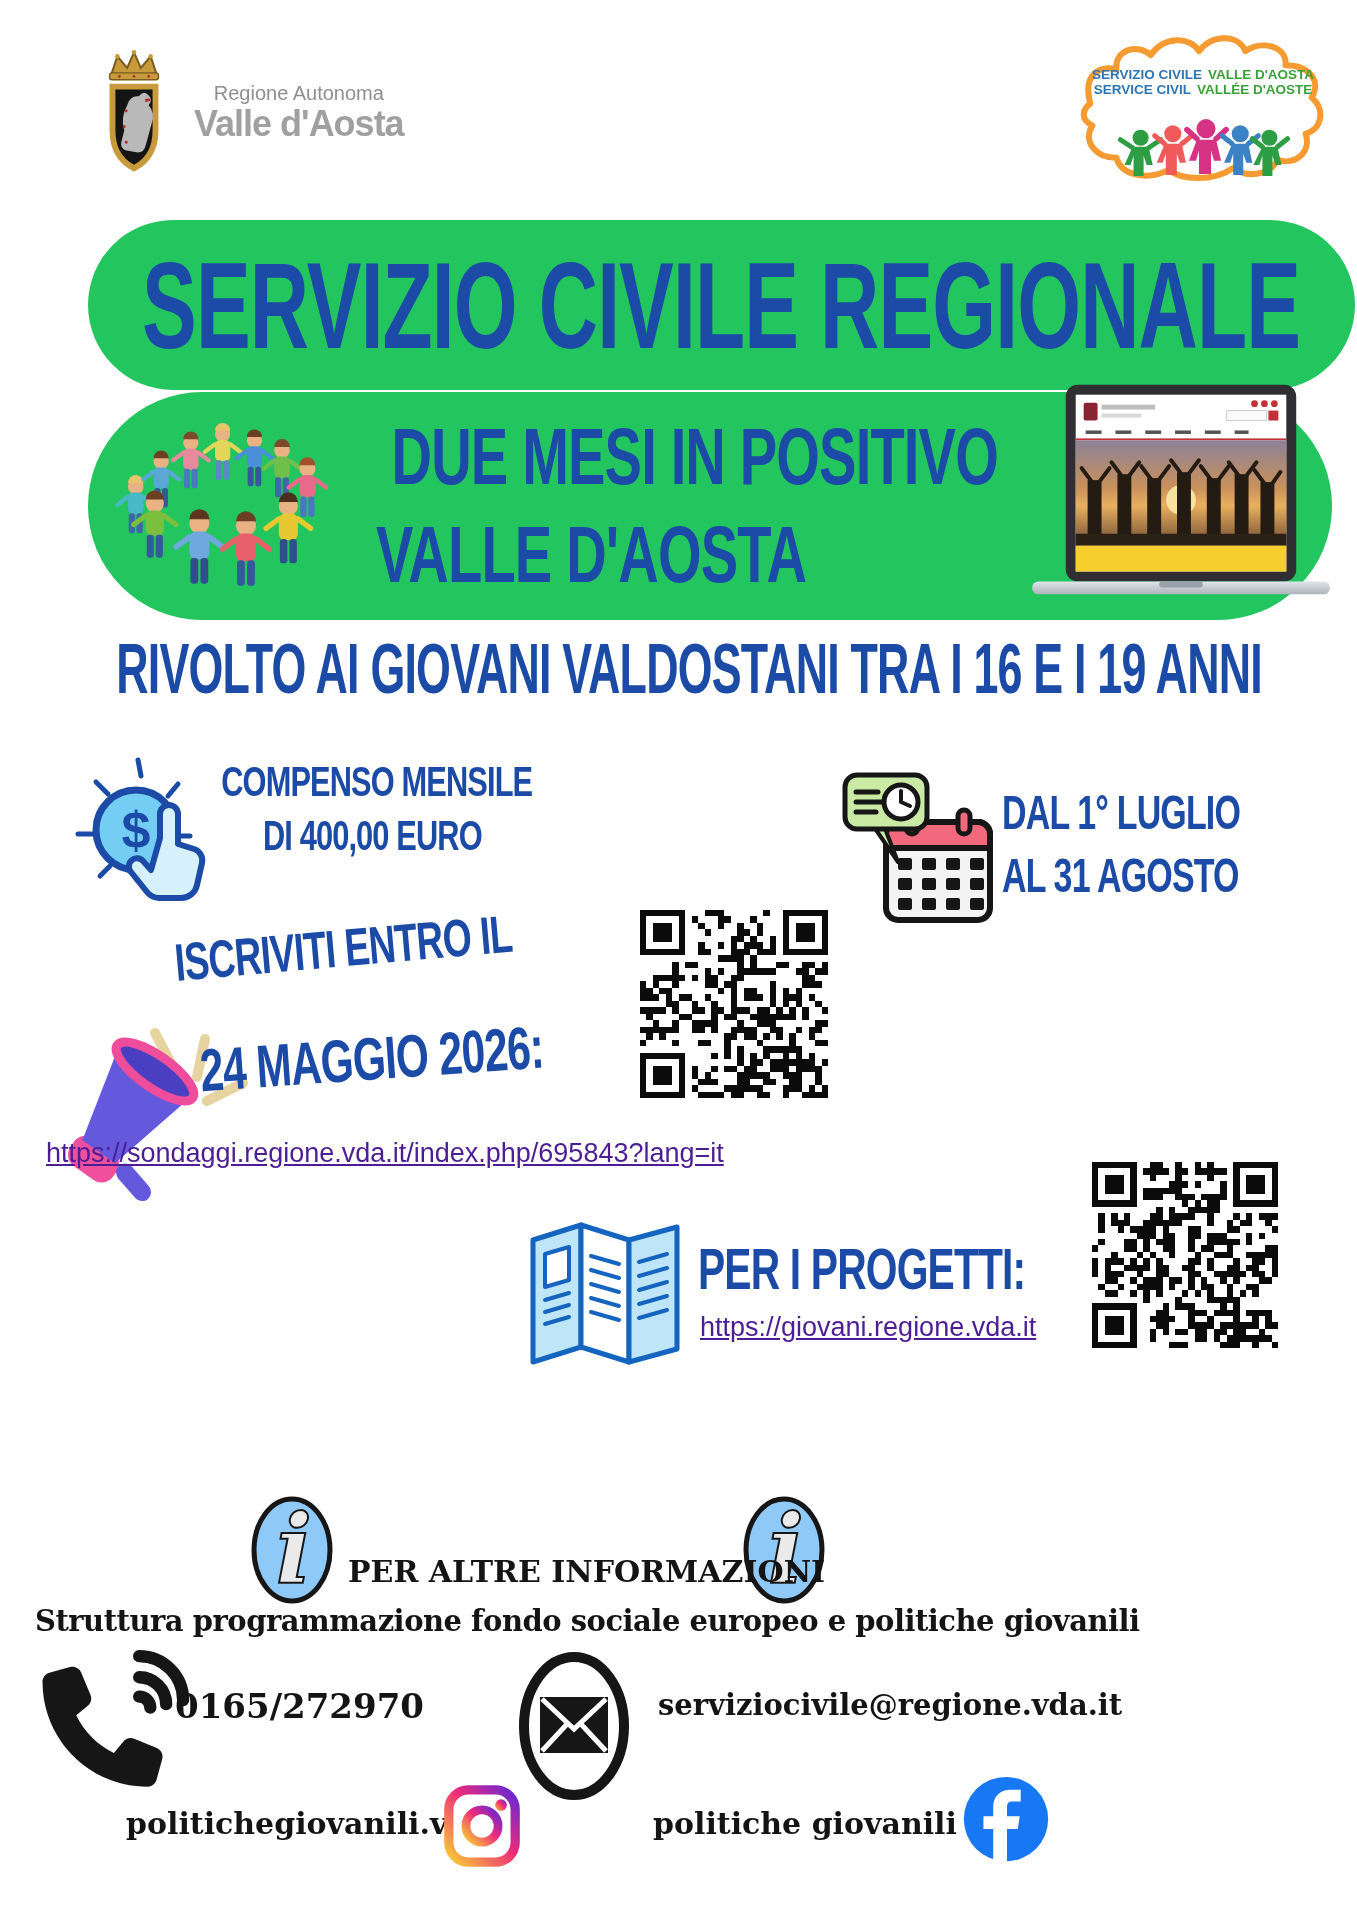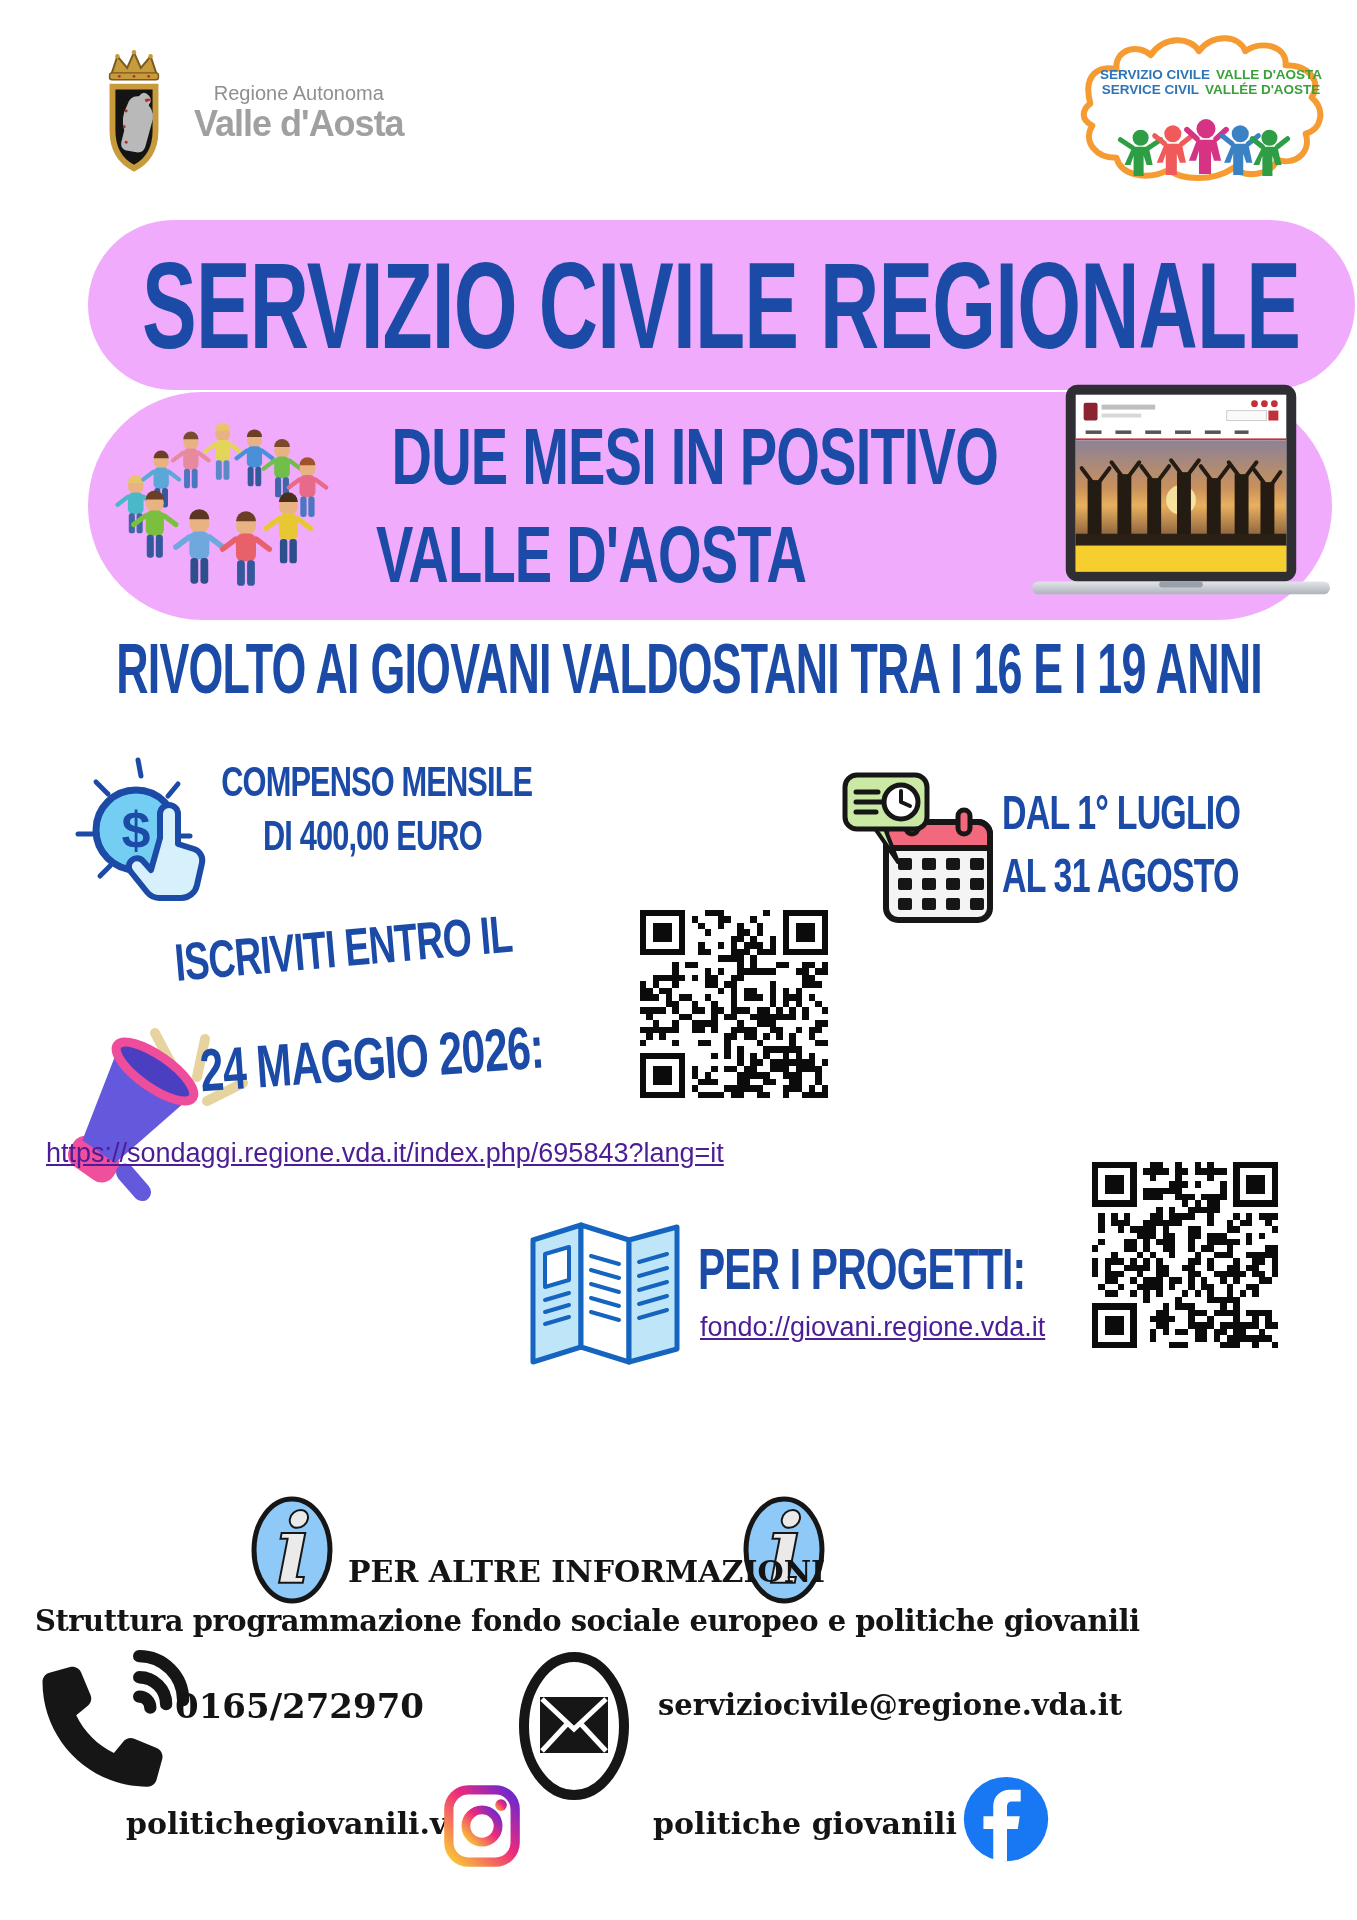--- a/index.html
+++ b/index.html
@@ -5,21 +5,21 @@
   html,body{margin:0;padding:0;background:#777;}
   .poster{position:relative;width:1357px;height:1920px;background:#fff;overflow:hidden;
           font-family:"Liberation Sans",sans-serif;margin:0 auto;}
   .abs{position:absolute;}
   .blue{color:#1B4BA6;}
   .cond{display:inline-block;font-weight:800;white-space:nowrap;transform-origin:center;letter-spacing:-1px;}
   .condL{display:inline-block;font-weight:800;white-space:nowrap;transform-origin:left center;letter-spacing:-1px;}
   .centerrow{display:flex;justify-content:center;width:100%;margin-left:11px;}
   .linkurl{color:#4c1d95;text-decoration:underline;font-size:27px;white-space:nowrap;cursor:pointer;}
   .serifb{font-family:"DejaVu Serif","Liberation Serif",serif;font-weight:700;color:#141414;white-space:nowrap;}
-  .banner{background:#f0abfc;}
+  .banner{background:#22c55e;}
   .qr{background:#fff;}
   .hdr-small{font-size:20px;color:#8F8F8F;line-height:1.15;}
   .hdr-big{font-size:36px;color:#A0A0A0;font-weight:700;letter-spacing:-1px;line-height:1.05;}
   .logo-line{display:flex;justify-content:center;gap:6px;font-weight:700;font-size:13.5px;white-space:nowrap;}
   .logo-blue{color:#2E75B6;} .logo-green{color:#3AA13A;}
   svg{display:block;}
 </style>
 </head>
 <body>
 
@@ -75,21 +75,21 @@
             <path d="M159 118 h16 l4 19 h-6 l-3 -9 v21 h-10 v-21 l-3 9 h-6 z"></path>
             <path d="M159 118 L149 110 M175 118 L185 110" stroke="#3B82C4" stroke-width="5" stroke-linecap="round"></path>
           </g>
         <g fill="#2E9E44">
             <circle cx="196" cy="112" r="8"></circle>
             <path d="M189 121 h15 l4 18 h-6 l-3 -9 v20 h-10 v-20 l-3 9 h-6 z"></path>
             <path d="M189 121 L179 113 M204 121 L214 113" stroke="#2E9E44" stroke-width="5" stroke-linecap="round"></path>
           </g>
       </g>
     </svg>
-    <div class="abs" style="left:8px;top:42px;width:100%;">
+    <div class="abs" style="left:0;top:42px;width:100%;">
       <div class="logo-line">
         <span class="logo-blue">SERVIZIO CIVILE</span>
         <span class="logo-green">VALLE D'AOSTA</span>
       </div>
       <div class="logo-line">
         <span class="logo-blue">SERVICE CIVIL</span>
         <span class="logo-green">VALLÉE D'AOSTE</span>
       </div>
     </div>
   </div>
@@ -373,21 +373,21 @@
           <path d="M114 72 L142 64"></path>
           <path d="M114 86 L142 78"></path>
           <path d="M114 100 L142 92"></path>
       </g>
     </svg>
   </span>
   <div class="abs" style="left:698px;top:1242px;">
     <span class="condL blue" style="font-size:48px;transform:scale(0.85,1.2);">PER I PROGETTI:</span>
   </div>
   <div class="abs" style="left:700px;top:1312px;">
-    <span class="linkurl">fondo://giovani.regione.vda.it</span>
+    <span class="linkurl">https://giovani.regione.vda.it</span>
   </div>
   <div class="abs qr" style="left:1092px;top:1162px;width:186px;height:186px;">
       <svg viewBox="0 0 29 29" shape-rendering="crispEdges" style="width: 100%; height: 100%;">
         <path d="M9 0h1v1h-1zM10 0h1v1h-1zM13 0h1v1h-1zM16 0h1v1h-1zM18 0h1v1h-1zM8 1h1v1h-1zM9 1h1v1h-1zM10 1h1v1h-1zM11 1h1v1h-1zM13 1h1v1h-1zM14 1h1v1h-1zM16 1h1v1h-1zM17 1h1v1h-1zM18 1h1v1h-1zM19 1h1v1h-1zM20 1h1v1h-1zM9 2h1v1h-1zM13 2h1v1h-1zM18 2h1v1h-1zM12 3h1v1h-1zM13 3h1v1h-1zM14 3h1v1h-1zM16 3h1v1h-1zM20 3h1v1h-1zM8 4h1v1h-1zM9 4h1v1h-1zM10 4h1v1h-1zM11 4h1v1h-1zM12 4h1v1h-1zM13 4h1v1h-1zM20 4h1v1h-1zM8 5h1v1h-1zM9 5h1v1h-1zM10 5h1v1h-1zM13 5h1v1h-1zM14 5h1v1h-1zM15 5h1v1h-1zM17 5h1v1h-1zM18 5h1v1h-1zM19 5h1v1h-1zM20 5h1v1h-1zM14 6h1v1h-1zM16 6h1v1h-1zM18 6h1v1h-1zM19 6h1v1h-1zM10 7h1v1h-1zM12 7h1v1h-1zM15 7h1v1h-1zM16 7h1v1h-1zM17 7h1v1h-1zM18 7h1v1h-1zM19 7h1v1h-1zM1 8h1v1h-1zM3 8h1v1h-1zM5 8h1v1h-1zM9 8h1v1h-1zM10 8h1v1h-1zM12 8h1v1h-1zM13 8h1v1h-1zM14 8h1v1h-1zM15 8h1v1h-1zM18 8h1v1h-1zM22 8h1v1h-1zM24 8h1v1h-1zM26 8h1v1h-1zM27 8h1v1h-1zM28 8h1v1h-1zM1 9h1v1h-1zM3 9h1v1h-1zM4 9h1v1h-1zM5 9h1v1h-1zM8 9h1v1h-1zM9 9h1v1h-1zM10 9h1v1h-1zM11 9h1v1h-1zM12 9h1v1h-1zM13 9h1v1h-1zM18 9h1v1h-1zM21 9h1v1h-1zM23 9h1v1h-1zM24 9h1v1h-1zM27 9h1v1h-1zM1 10h1v1h-1zM4 10h1v1h-1zM6 10h1v1h-1zM7 10h1v1h-1zM8 10h1v1h-1zM9 10h1v1h-1zM11 10h1v1h-1zM15 10h1v1h-1zM16 10h1v1h-1zM21 10h1v1h-1zM22 10h1v1h-1zM28 10h1v1h-1zM7 11h1v1h-1zM8 11h1v1h-1zM9 11h1v1h-1zM11 11h1v1h-1zM12 11h1v1h-1zM15 11h1v1h-1zM16 11h1v1h-1zM18 11h1v1h-1zM19 11h1v1h-1zM20 11h1v1h-1zM24 11h1v1h-1zM26 11h1v1h-1zM1 12h1v1h-1zM5 12h1v1h-1zM6 12h1v1h-1zM8 12h1v1h-1zM10 12h1v1h-1zM11 12h1v1h-1zM12 12h1v1h-1zM15 12h1v1h-1zM18 12h1v1h-1zM19 12h1v1h-1zM20 12h1v1h-1zM21 12h1v1h-1zM22 12h1v1h-1zM24 12h1v1h-1zM0 13h1v1h-1zM5 13h1v1h-1zM6 13h1v1h-1zM8 13h1v1h-1zM11 13h1v1h-1zM12 13h1v1h-1zM15 13h1v1h-1zM17 13h1v1h-1zM18 13h1v1h-1zM21 13h1v1h-1zM27 13h1v1h-1zM28 13h1v1h-1zM3 14h1v1h-1zM7 14h1v1h-1zM9 14h1v1h-1zM12 14h1v1h-1zM16 14h1v1h-1zM19 14h1v1h-1zM20 14h1v1h-1zM21 14h1v1h-1zM24 14h1v1h-1zM25 14h1v1h-1zM26 14h1v1h-1zM27 14h1v1h-1zM28 14h1v1h-1zM0 15h1v1h-1zM2 15h1v1h-1zM3 15h1v1h-1zM4 15h1v1h-1zM6 15h1v1h-1zM8 15h1v1h-1zM10 15h1v1h-1zM15 15h1v1h-1zM16 15h1v1h-1zM18 15h1v1h-1zM22 15h1v1h-1zM25 15h1v1h-1zM26 15h1v1h-1zM28 15h1v1h-1zM0 16h1v1h-1zM2 16h1v1h-1zM5 16h1v1h-1zM6 16h1v1h-1zM7 16h1v1h-1zM8 16h1v1h-1zM10 16h1v1h-1zM11 16h1v1h-1zM14 16h1v1h-1zM15 16h1v1h-1zM18 16h1v1h-1zM21 16h1v1h-1zM22 16h1v1h-1zM24 16h1v1h-1zM25 16h1v1h-1zM28 16h1v1h-1zM0 17h1v1h-1zM2 17h1v1h-1zM3 17h1v1h-1zM4 17h1v1h-1zM7 17h1v1h-1zM10 17h1v1h-1zM11 17h1v1h-1zM15 17h1v1h-1zM16 17h1v1h-1zM19 17h1v1h-1zM20 17h1v1h-1zM21 17h1v1h-1zM22 17h1v1h-1zM23 17h1v1h-1zM25 17h1v1h-1zM26 17h1v1h-1zM28 17h1v1h-1zM2 18h1v1h-1zM3 18h1v1h-1zM6 18h1v1h-1zM8 18h1v1h-1zM9 18h1v1h-1zM10 18h1v1h-1zM12 18h1v1h-1zM13 18h1v1h-1zM15 18h1v1h-1zM17 18h1v1h-1zM20 18h1v1h-1zM22 18h1v1h-1zM26 18h1v1h-1zM27 18h1v1h-1zM1 19h1v1h-1zM4 19h1v1h-1zM7 19h1v1h-1zM8 19h1v1h-1zM9 19h1v1h-1zM10 19h1v1h-1zM12 19h1v1h-1zM15 19h1v1h-1zM17 19h1v1h-1zM18 19h1v1h-1zM21 19h1v1h-1zM24 19h1v1h-1zM25 19h1v1h-1zM2 20h1v1h-1zM3 20h1v1h-1zM6 20h1v1h-1zM8 20h1v1h-1zM10 20h1v1h-1zM14 20h1v1h-1zM16 20h1v1h-1zM18 20h1v1h-1zM21 20h1v1h-1zM23 20h1v1h-1zM25 20h1v1h-1zM8 21h1v1h-1zM13 21h1v1h-1zM18 21h1v1h-1zM19 21h1v1h-1zM20 21h1v1h-1zM21 21h1v1h-1zM22 21h1v1h-1zM11 22h1v1h-1zM13 22h1v1h-1zM14 22h1v1h-1zM15 22h1v1h-1zM20 22h1v1h-1zM22 22h1v1h-1zM10 23h1v1h-1zM11 23h1v1h-1zM15 23h1v1h-1zM16 23h1v1h-1zM17 23h1v1h-1zM19 23h1v1h-1zM20 23h1v1h-1zM21 23h1v1h-1zM22 23h1v1h-1zM24 23h1v1h-1zM25 23h1v1h-1zM26 23h1v1h-1zM27 23h1v1h-1zM9 24h1v1h-1zM10 24h1v1h-1zM11 24h1v1h-1zM12 24h1v1h-1zM15 24h1v1h-1zM18 24h1v1h-1zM22 24h1v1h-1zM25 24h1v1h-1zM27 24h1v1h-1zM10 25h1v1h-1zM11 25h1v1h-1zM15 25h1v1h-1zM16 25h1v1h-1zM17 25h1v1h-1zM18 25h1v1h-1zM20 25h1v1h-1zM21 25h1v1h-1zM22 25h1v1h-1zM23 25h1v1h-1zM24 25h1v1h-1zM25 25h1v1h-1zM27 25h1v1h-1zM28 25h1v1h-1zM9 26h1v1h-1zM11 26h1v1h-1zM13 26h1v1h-1zM14 26h1v1h-1zM16 26h1v1h-1zM17 26h1v1h-1zM19 26h1v1h-1zM20 26h1v1h-1zM22 26h1v1h-1zM23 26h1v1h-1zM26 26h1v1h-1zM9 27h1v1h-1zM16 27h1v1h-1zM17 27h1v1h-1zM19 27h1v1h-1zM21 27h1v1h-1zM22 27h1v1h-1zM23 27h1v1h-1zM24 27h1v1h-1zM25 27h1v1h-1zM26 27h1v1h-1zM27 27h1v1h-1zM12 28h1v1h-1zM13 28h1v1h-1zM14 28h1v1h-1zM20 28h1v1h-1zM21 28h1v1h-1zM22 28h1v1h-1zM25 28h1v1h-1zM28 28h1v1h-1zM0 0h7v7h-7zM22 0h7v7h-7zM0 22h7v7h-7z" fill="#0B0B0B"></path>
         <rect x="1" y="1" width="5" height="5" fill="#fff"></rect>
         <rect x="2" y="2" width="3" height="3" fill="#0B0B0B"></rect>
         <rect x="23" y="1" width="5" height="5" fill="#fff"></rect>
         <rect x="24" y="2" width="3" height="3" fill="#0B0B0B"></rect>
         <rect x="1" y="23" width="5" height="5" fill="#fff"></rect>
         <rect x="2" y="24" width="3" height="3" fill="#0B0B0B"></rect>

